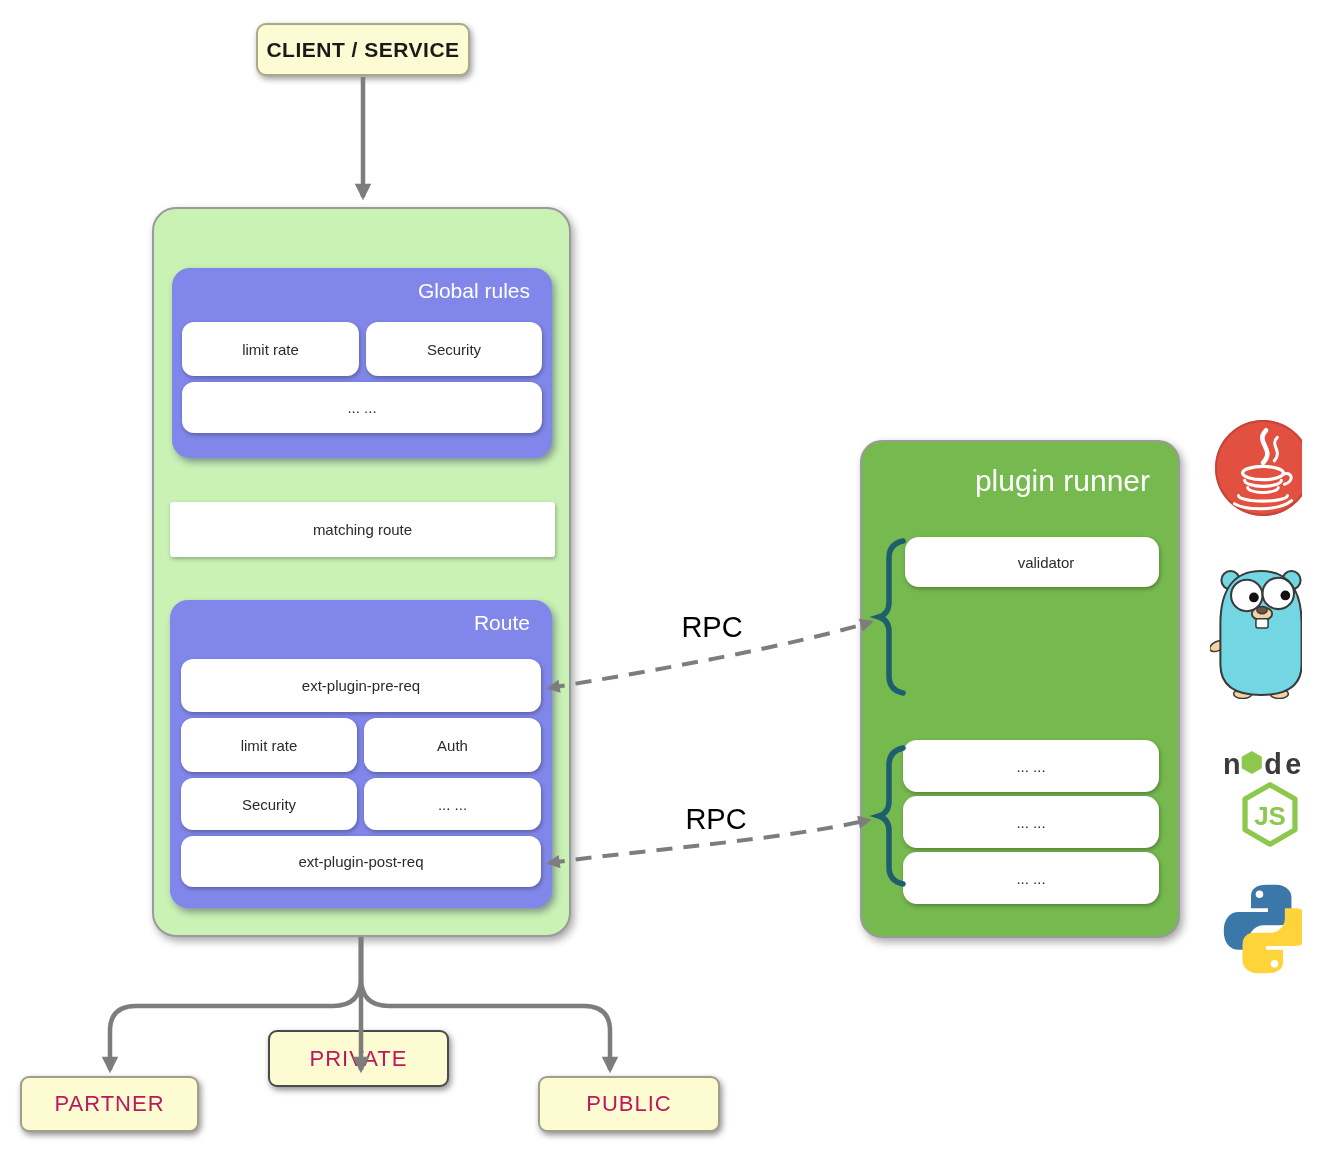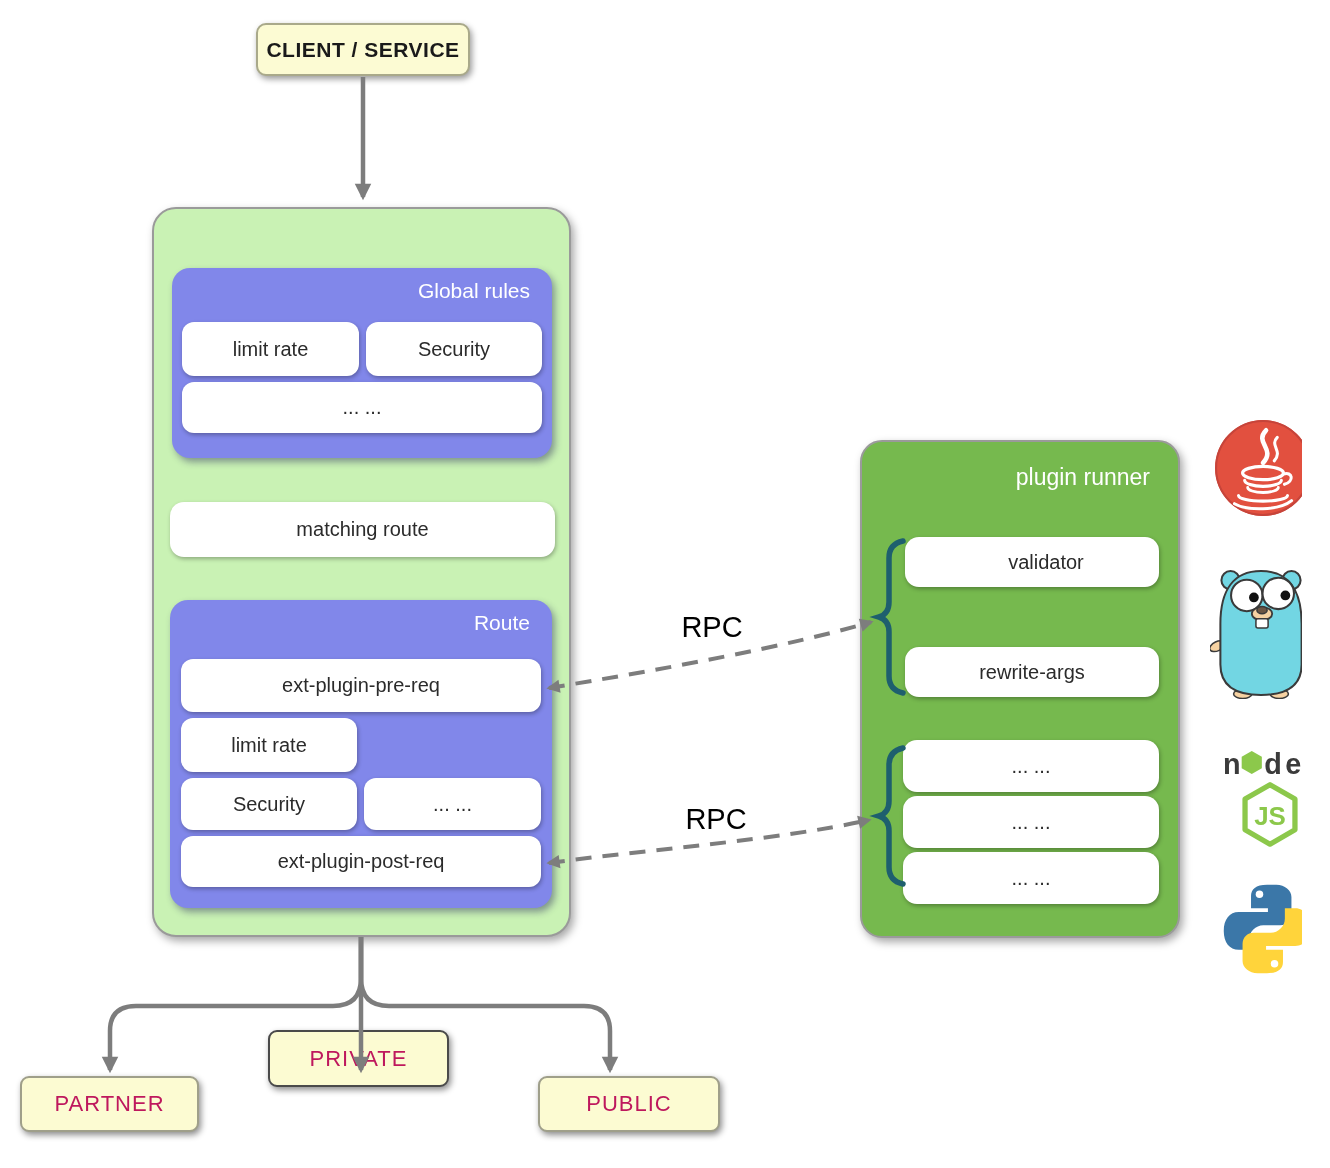--- a/index.html
+++ b/index.html
@@ -23,29 +23,29 @@
     background:#8187ea;border-radius:18px;
     box-shadow:3px 4px 7px rgba(40,40,90,0.45);
   }
   .purple-title{
     position:absolute;top:11px;right:22px;color:#ffffff;
     font-size:21px;font-weight:500;
   }
   .wbox{
     background:#ffffff;border-radius:12px;
     box-shadow:1px 2px 4px rgba(0,0,0,0.30);
-    font-size:20px;color:#2b2b2b;
+    font-size:15px;color:#2b2b2b;
   }
   .runner{
     background:#76b94e;border:2px solid #9a9a9a;border-radius:22px;
     box-shadow:3px 4px 9px rgba(0,0,0,0.35);
   }
   .runner-title{
     position:absolute;top:22px;right:28px;color:#ffffff;
-    font-size:23px;font-weight:500;
+    font-size:30px;font-weight:500;
   }
   .rpc-label{
     font-size:29px;color:#000;font-weight:500;text-align:center;
   }
   .ubox{
     background:#fcfbd2;border:2px solid #9f9f8a;border-radius:9px;
     box-shadow:2px 3px 6px rgba(0,0,0,0.45);
     font-size:22px;font-weight:500;color:#be185d;letter-spacing:1px;
   }
   .ubox.dark{border-color:#4a4a4a;}
@@ -69,54 +69,54 @@
   <div class="abs flexc wbox" style="left:182px;top:322px;width:177px;height:54px;">
     <span>limit rate</span>
   </div>
   <div class="abs flexc wbox" style="left:366px;top:322px;width:176px;height:54px;">
     <span>Security</span>
   </div>
   <div class="abs flexc wbox" style="left:182px;top:382px;width:360px;height:51px;">
     <span>... ...</span>
   </div>
 
-  <div class="abs flexc wbox" style="left:170px;top:502px;width:385px;height:55px;border-radius:14px;">
+  <div class="abs flexc wbox" style="left:170px;top:502px;width:385px;height:55px;border-radius:3px;">
     <span>matching route</span>
   </div>
 
   <div class="abs purple" style="left:170px;top:600px;width:382px;height:308px;">
     <div class="purple-title">Route</div>
   </div>
   <div class="abs flexc wbox" style="left:181px;top:659px;width:360px;height:53px;">
     <span>ext-plugin-pre-req</span>
   </div>
   <div class="abs flexc wbox" style="left:181px;top:718px;width:176px;height:54px;">
     <span>limit rate</span>
   </div>
+  <div class="abs flexc wbox" style="left:364px;top:718px;width:177px;height:54px;">
+    <span>Auth</span>
+  </div>
   <div class="abs flexc wbox" style="left:181px;top:778px;width:176px;height:52px;">
     <span>Security</span>
   </div>
   <div class="abs flexc wbox" style="left:364px;top:778px;width:177px;height:52px;">
     <span>... ...</span>
   </div>
   <div class="abs flexc wbox" style="left:181px;top:836px;width:360px;height:51px;">
     <span>ext-plugin-post-req</span>
   </div>
 
   <div class="abs rpc-label" style="left:672px;top:611px;width:80px;">RPC</div>
   <div class="abs rpc-label" style="left:676px;top:803px;width:80px;">RPC</div>
 
   <div class="abs runner" style="left:860px;top:440px;width:320px;height:498px;">
     <div class="runner-title">plugin runner</div>
   </div>
   <div class="abs flexc wbox" style="left:905px;top:537px;width:254px;height:50px;border-radius:14px;padding-left:28px;">
     <span>validator</span>
-  </div>
-  <div class="abs flexc wbox" style="left:905px;top:647px;width:254px;height:50px;border-radius:14px;">
-    <span>rewrite-args</span>
   </div>
   <div class="abs flexc wbox" style="left:903px;top:740px;width:256px;height:52px;border-radius:14px;">
     <span>... ...</span>
   </div>
   <div class="abs flexc wbox" style="left:903px;top:796px;width:256px;height:52px;border-radius:14px;">
     <span>... ...</span>
   </div>
   <div class="abs flexc wbox" style="left:903px;top:852px;width:256px;height:52px;border-radius:14px;">
     <span>... ...</span>
   </div>

